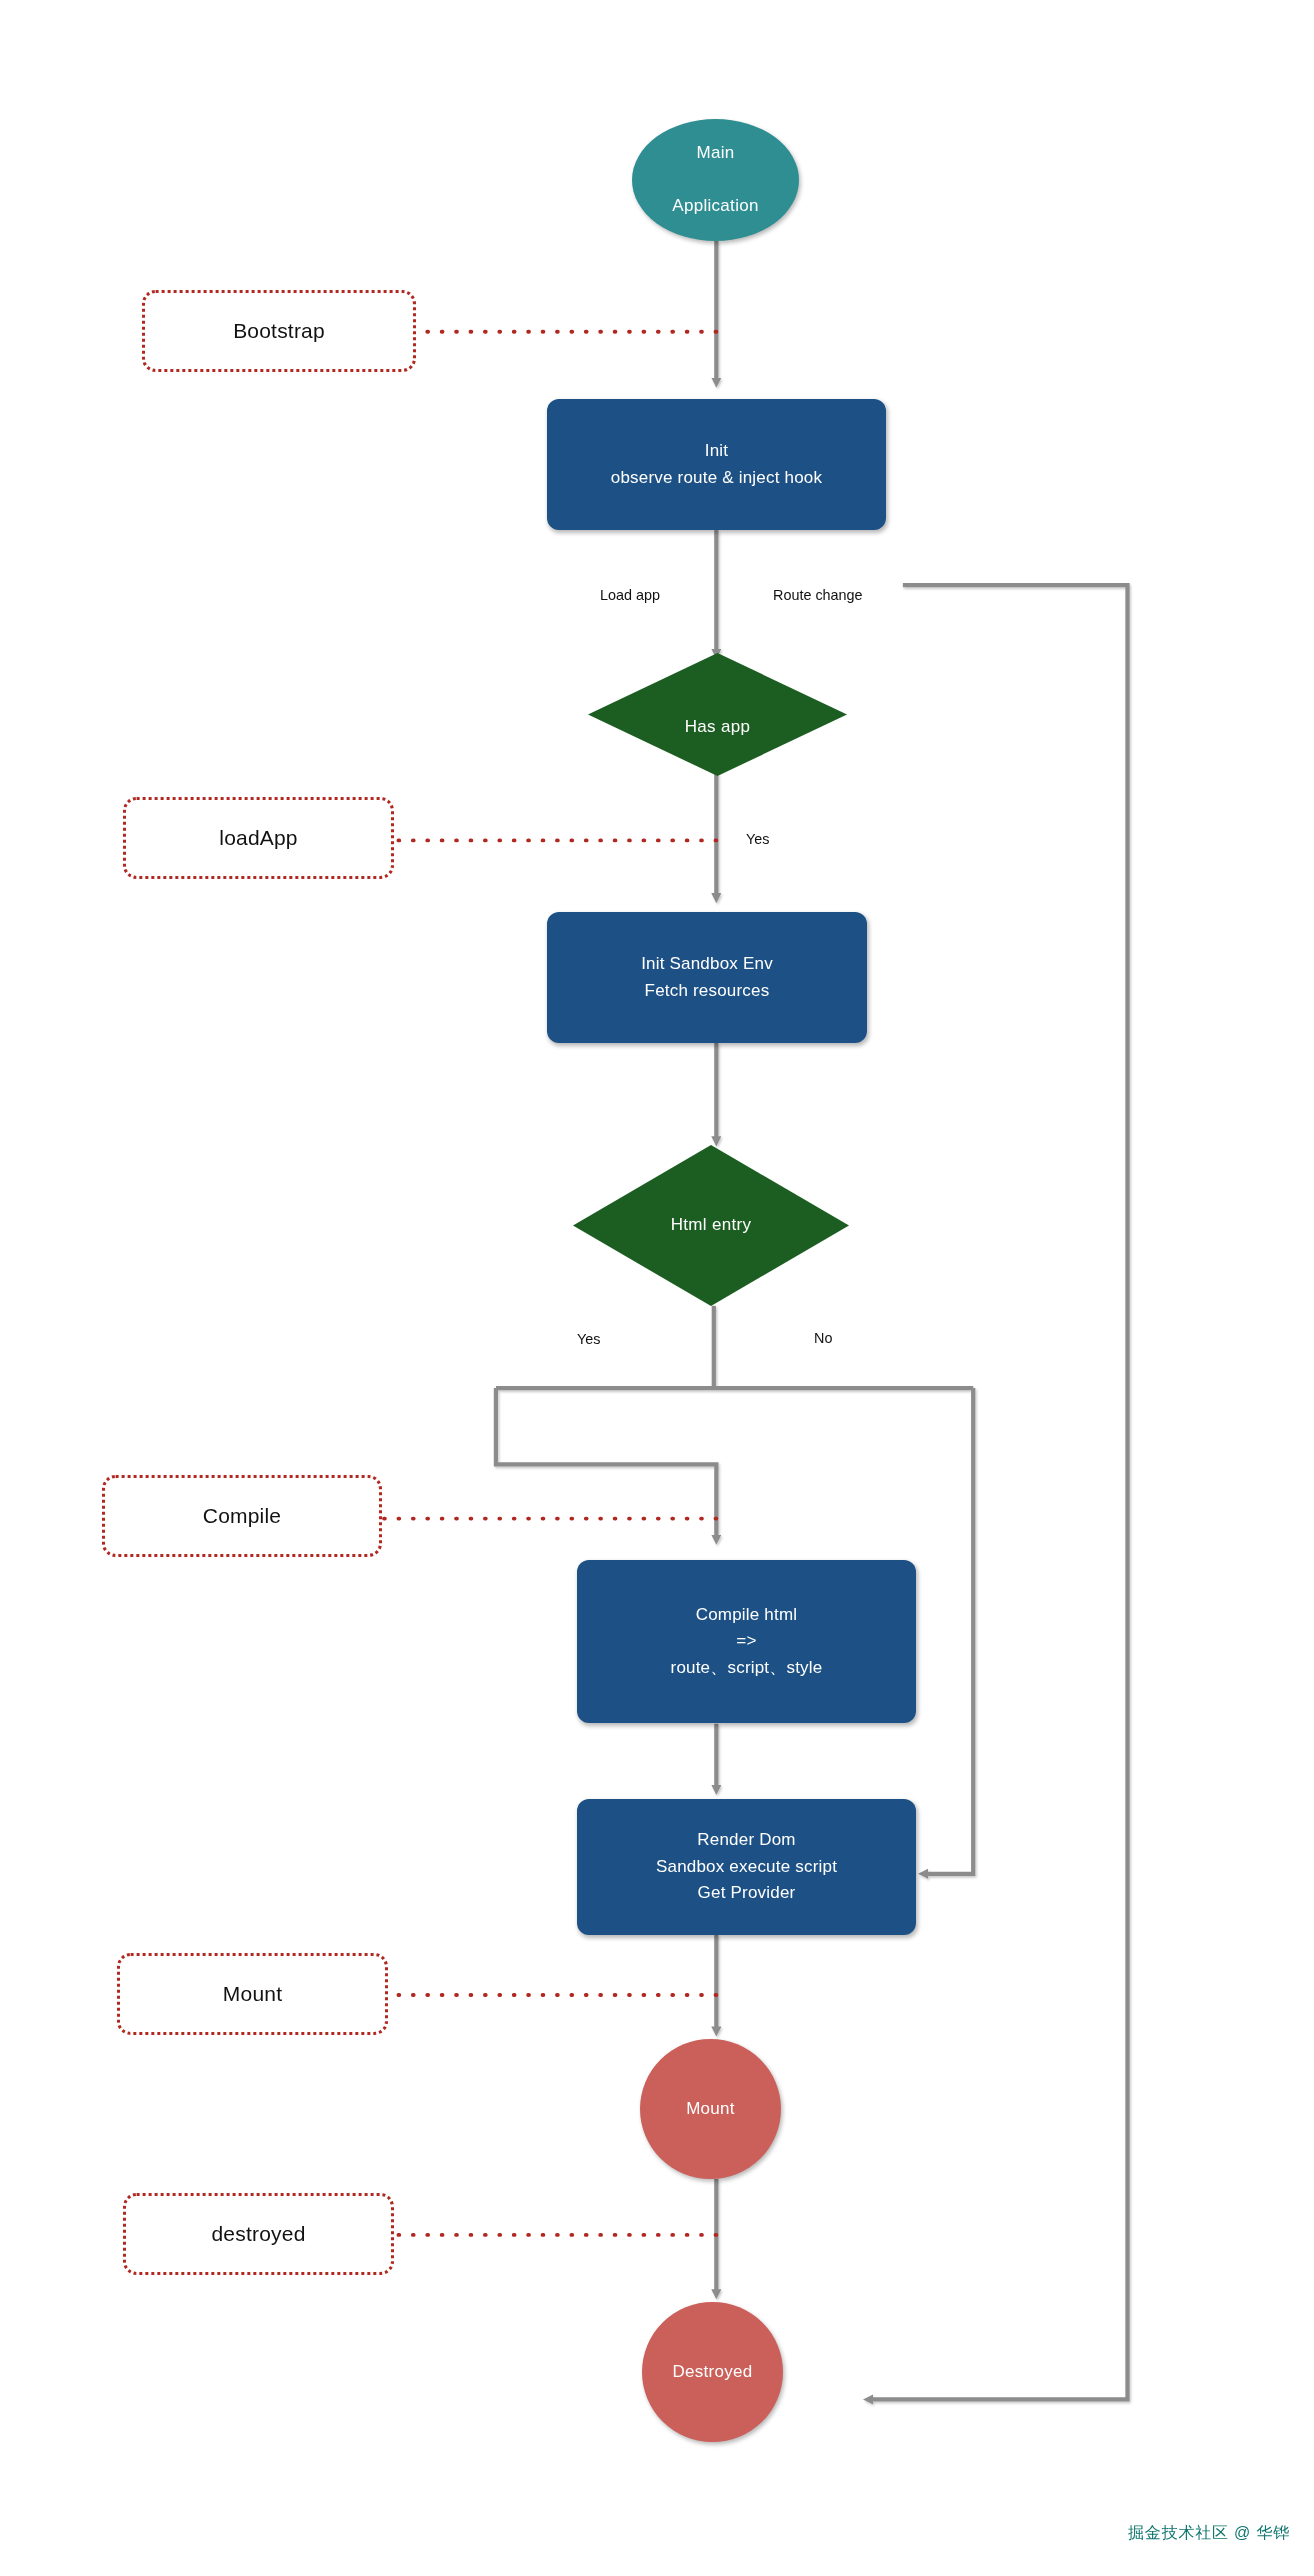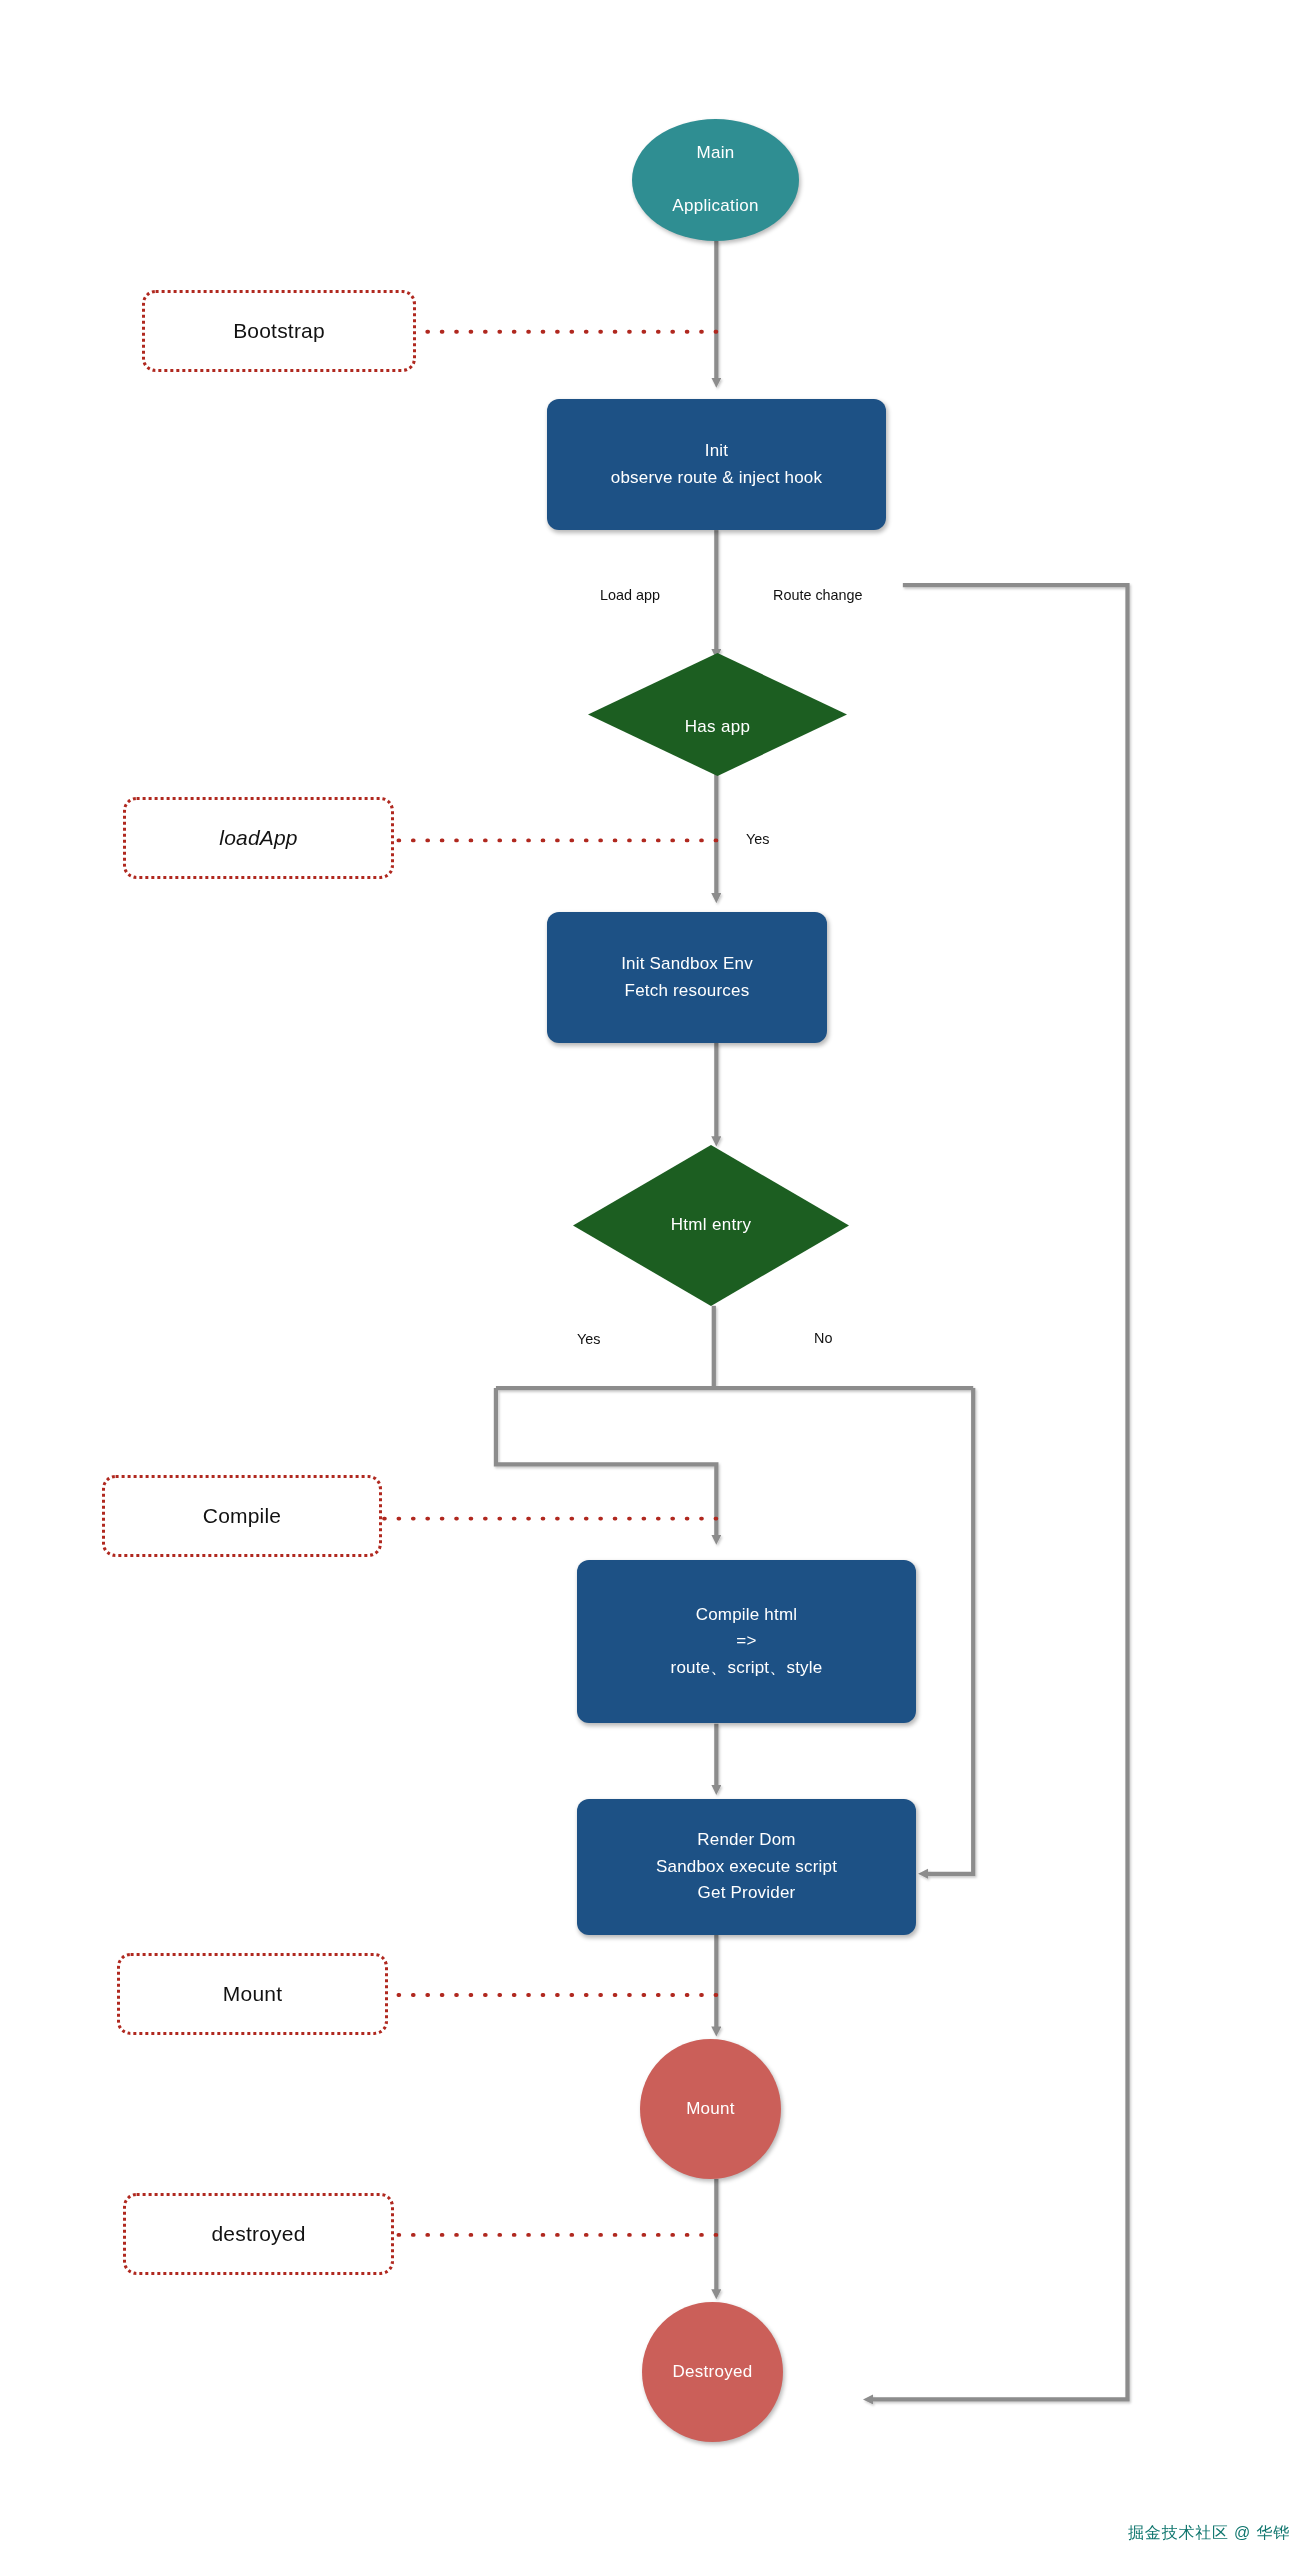--- a/index.html
+++ b/index.html
@@ -173,21 +173,21 @@
   <div class="node rect" style="left:547px; top:399px; width:339px; height:131px;">
     <div class="line">Init</div>
     <div class="line">observe route &amp; inject hook</div>
   </div>
 
   <div class="diamond-wrap" style="left:588px; top:653px; width:259px; height:123px;">
     <div class="diamond-shape"></div>
     <div class="diamond-label" style="top:64px;">Has app</div>
   </div>
 
-  <div class="node rect" style="left:547px; top:912px; width:280px; height:131px;">
+  <div class="node rect" style="left:547px; top:912px; width:320px; height:131px;">
     <div class="line">Init Sandbox Env</div>
     <div class="line">Fetch resources</div>
   </div>
 
   <div class="diamond-wrap" style="left:573px; top:1145px; width:276px; height:161px;">
     <div class="diamond-shape"></div>
     <div class="diamond-label" style="top:70px;">Html entry</div>
   </div>
 
   <div class="node rect" style="left:577px; top:1560px; width:339px; height:163px;">
@@ -207,21 +207,21 @@
   </div>
 
   <div class="node circle circle-red" style="left:642px; top:2302px; width:141px; height:140px;">
     <div class="line">Destroyed</div>
   </div>
 
   <div class="dashbox" style="left:142px; top:290px; width:274px; height:82px;">
     <span>Bootstrap</span>
   </div>
 
-  <div class="dashbox" style="left:123px; top:797px; width:271px; height:82px;font-style:italic;">
+  <div class="dashbox" style="left:123px; top:797px; width:271px; height:82px;">
     <span>loadApp</span>
   </div>
 
   <div class="dashbox" style="left:102px; top:1475px; width:280px; height:82px;">
     <span>Compile</span>
   </div>
 
   <div class="dashbox" style="left:117px; top:1953px; width:271px; height:82px;">
     <span>Mount</span>
   </div>

